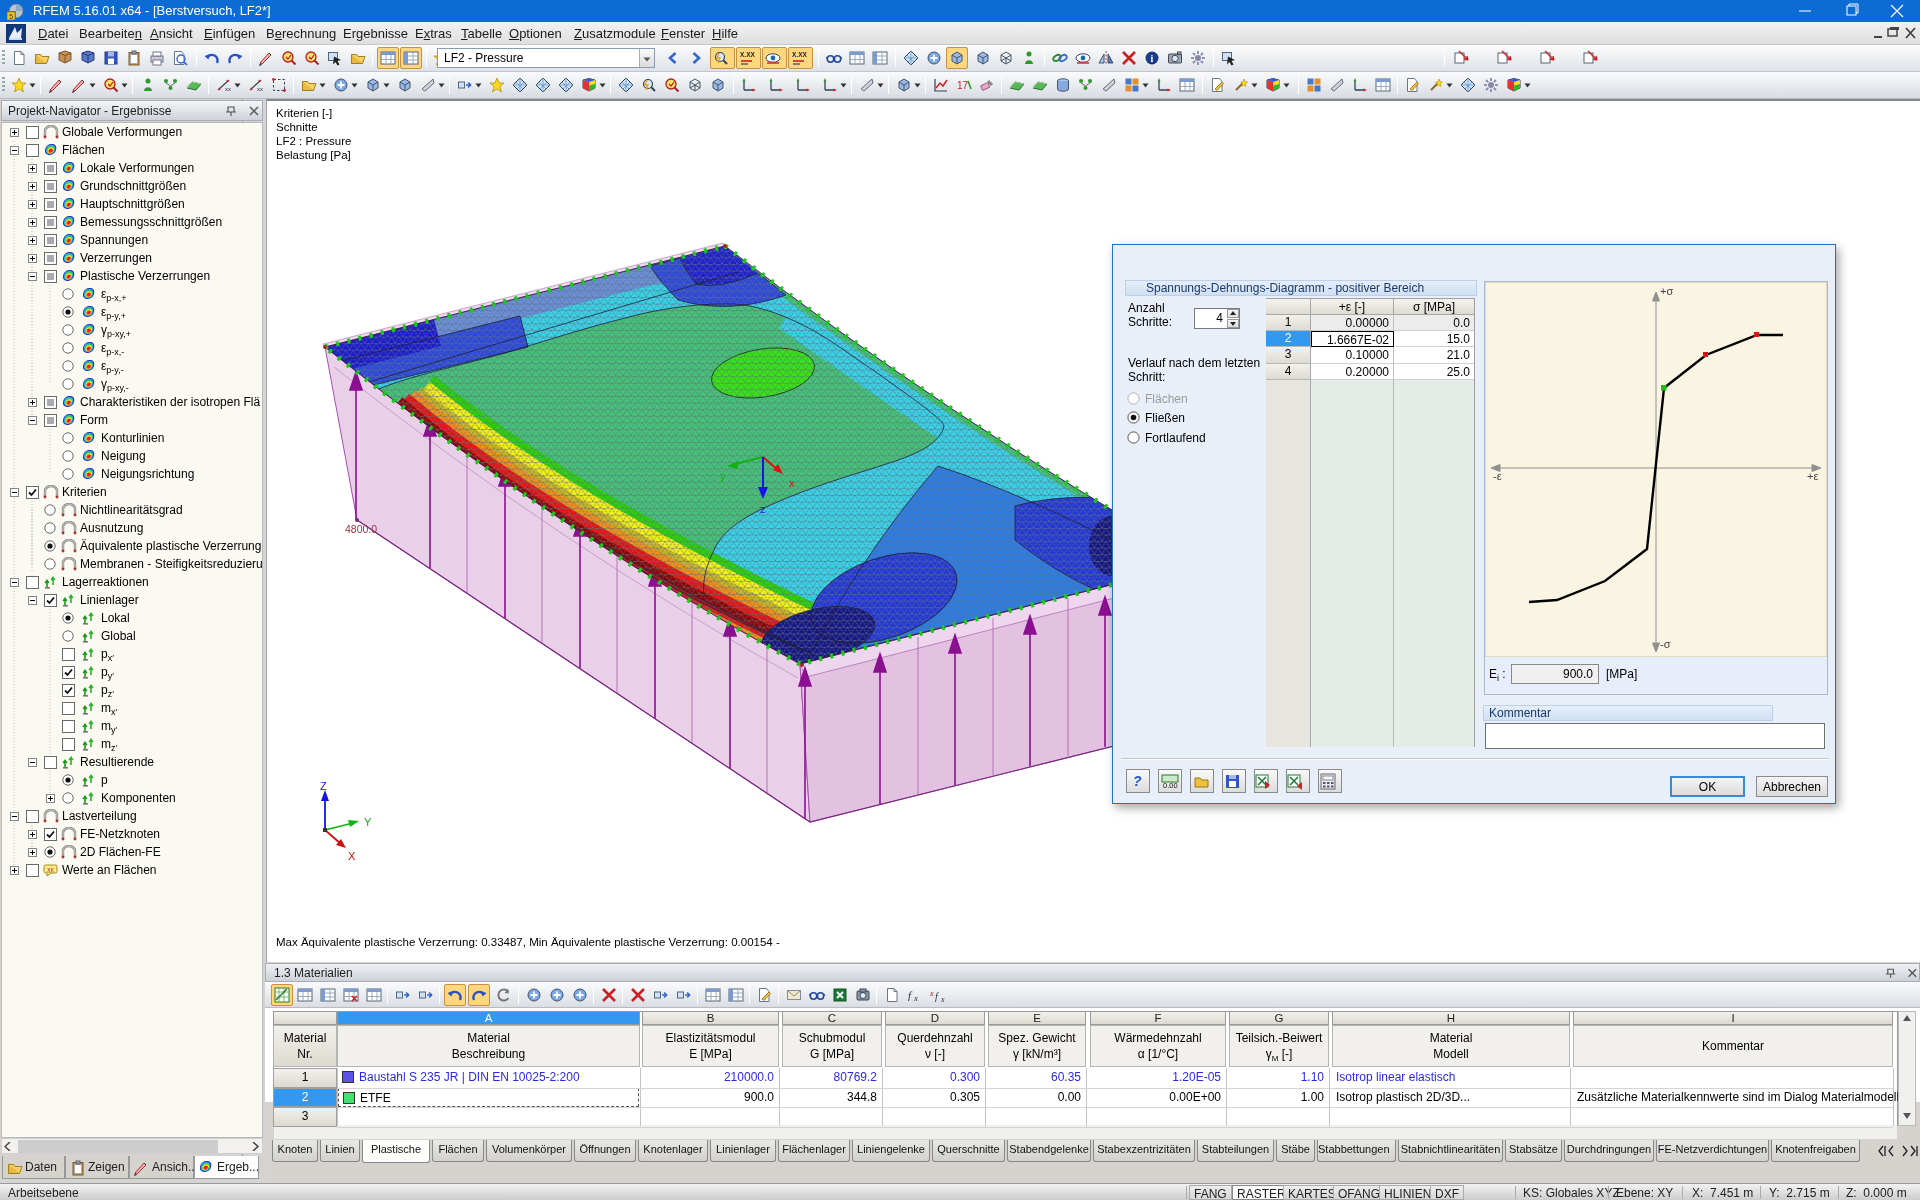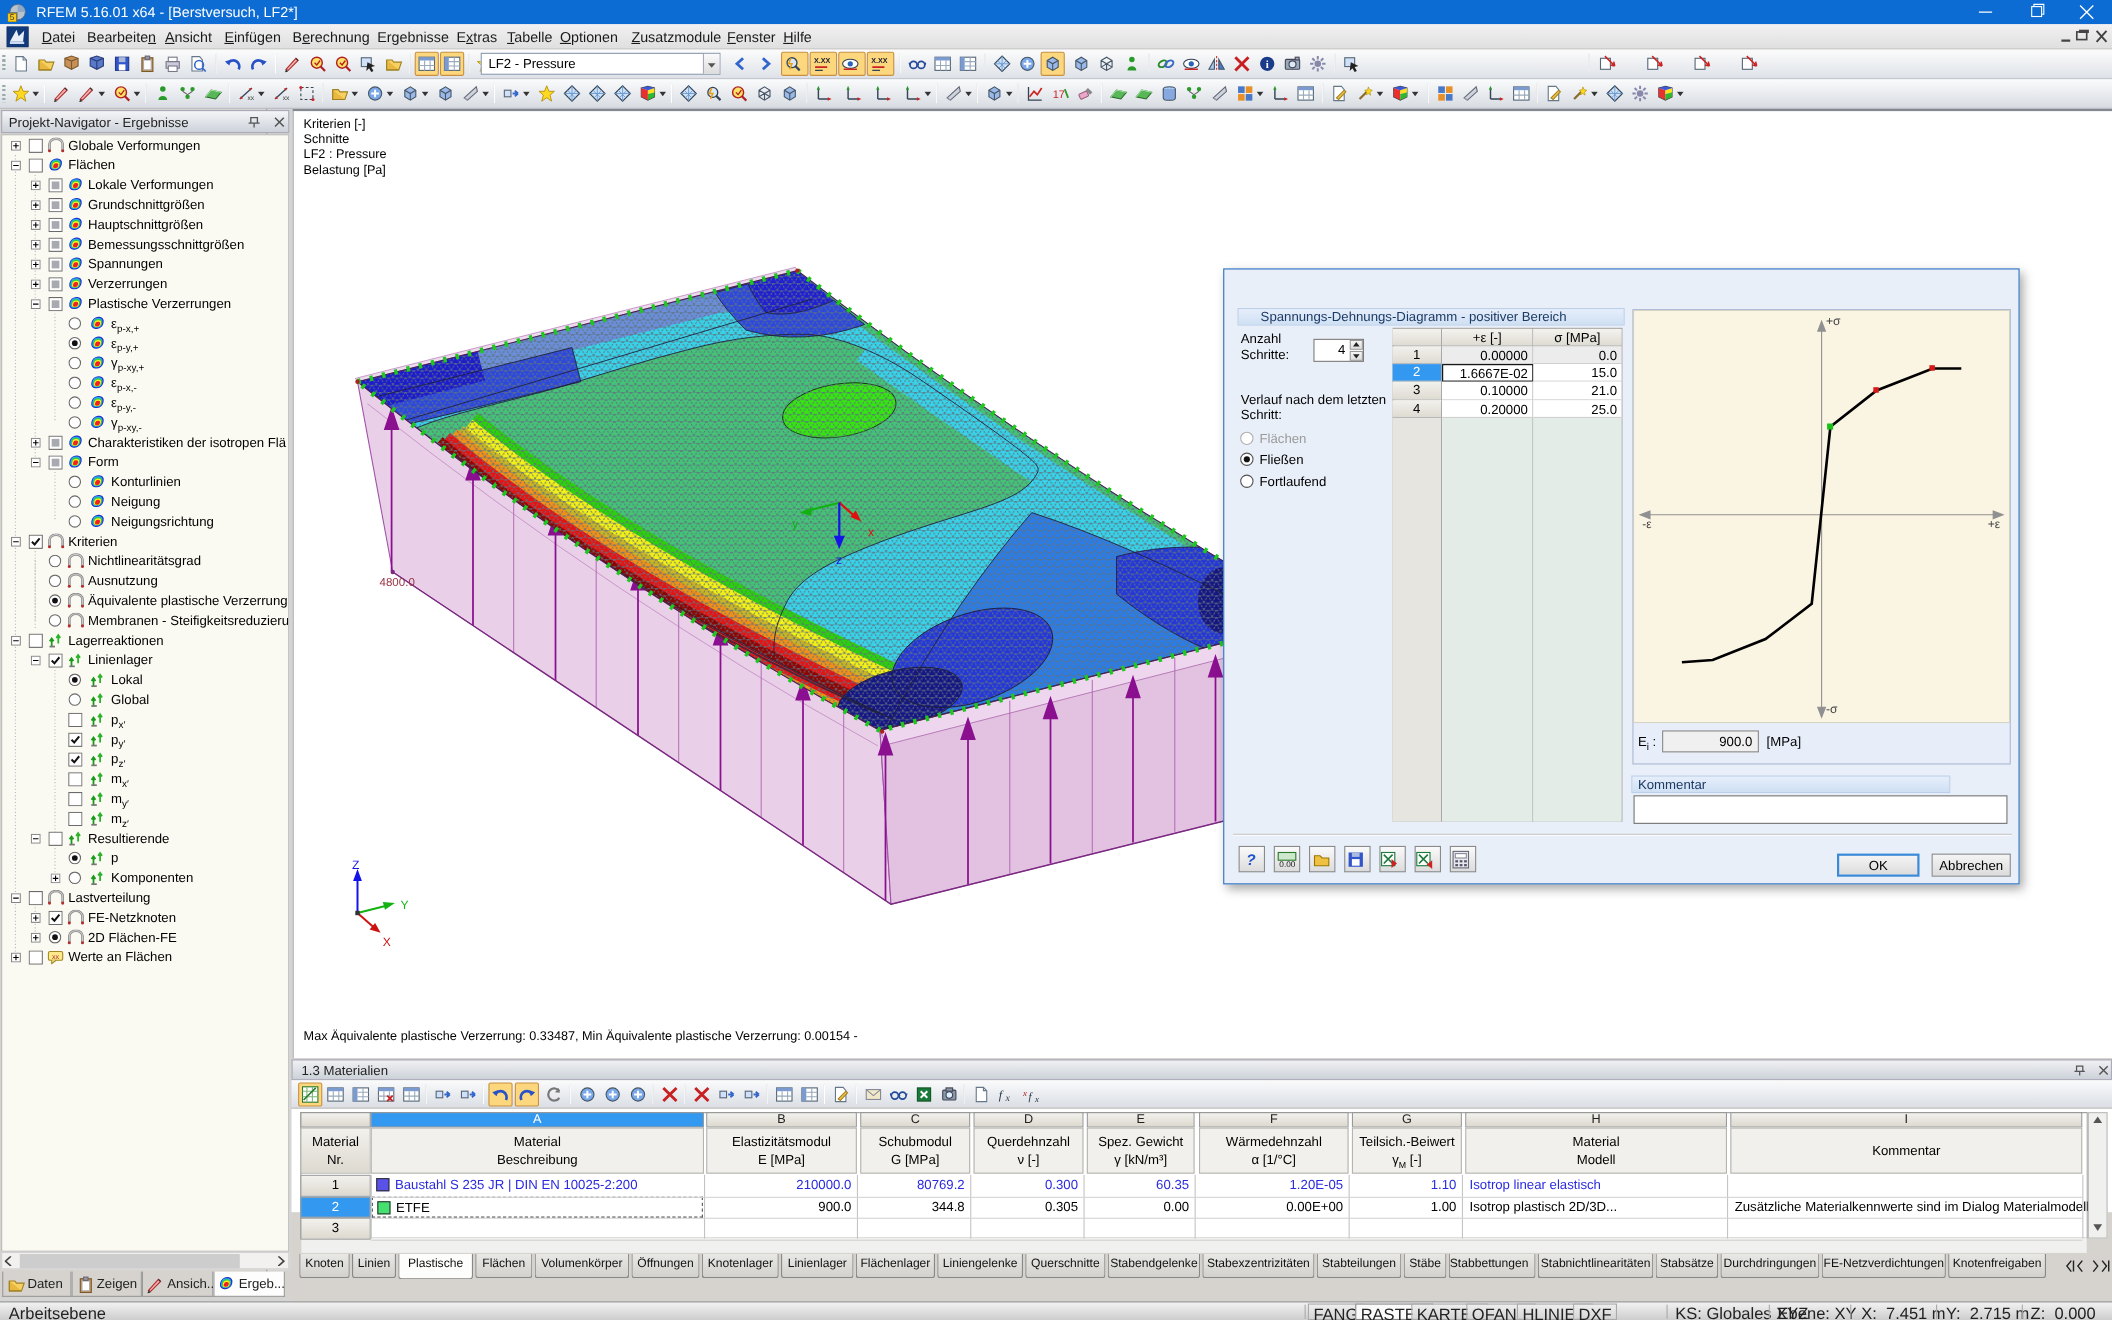--- a/index.html
+++ b/index.html
@@ -33,21 +33,21 @@
   
   #bpanel { left:265px; top:962px; width:1655px; height:221px; background:#d6d3ce; }
   #bptitle { left:0; top:1px; width:1655px; height:19px; background:linear-gradient(#f0f1f3,#ccd1d9); border:1px solid #aab; font-size:12px; color:#222; padding:2px 0 0 8px; }
   #bptool { left:0; top:20px; width:1655px; height:26px; background:linear-gradient(#fbfbfc,#dadee4); border-bottom:1px solid #bbb; }
   #btable { left:0; top:46px; width:1655px; height:94px; background:#fff; font-size:12px; }
   #btabbar { left:0; top:178px; width:1655px; height:24px; font-size:11.5px; }
   .btab { position:absolute; top:0; height:22px; border:1px solid #888; border-top:none; background:linear-gradient(#e8e8e6,#d2d1cc); padding:3px 7px 0 7px; color:#111; border-radius:0 0 3px 3px; }
   .btab.active { background:#fdfdfc; height:23px; font-weight:400; }
   
   #statusbar { left:0; top:1183px; width:1920px; height:17px; background:linear-gradient(#f2f2f2,#cdcdcd); border-top:1px solid #9a9a9a; font-size:12px; color:#111; }
-  .sbox { position:absolute; top:1px; height:15px; font-size:15px; padding:1px 4px 0 4px; color:#222; }
+  .sbox { position:absolute; top:1px; height:15px; font-size:12px; padding:1px 4px 0 4px; color:#222; }
   .sbox.btn { border:1px solid #aaa; background:linear-gradient(#eee,#d5d5d5); }
   .sbox.pressed { border:1px solid #888; background:#fafafa; }
   
   #dialog { left:1112px; top:244px; width:724px; height:560px; background:#e9eff8; border:1px solid #2a70c2; box-shadow:3px 4px 9px rgba(0,0,0,0.35); }
   #dtitle { left:0; top:0; width:722px; height:22px; background:#0b7bd8; color:#fff; font-size:12.5px; padding:3px 0 0 13px; }
   .dtxt { position:absolute; font-size:12px; color:#000; }
   .dval { position:absolute; font-size:12px; color:#000; text-align:right; }
 </style>
 <style>.trow sub{font-size:9px;}</style></head>
 <body>

